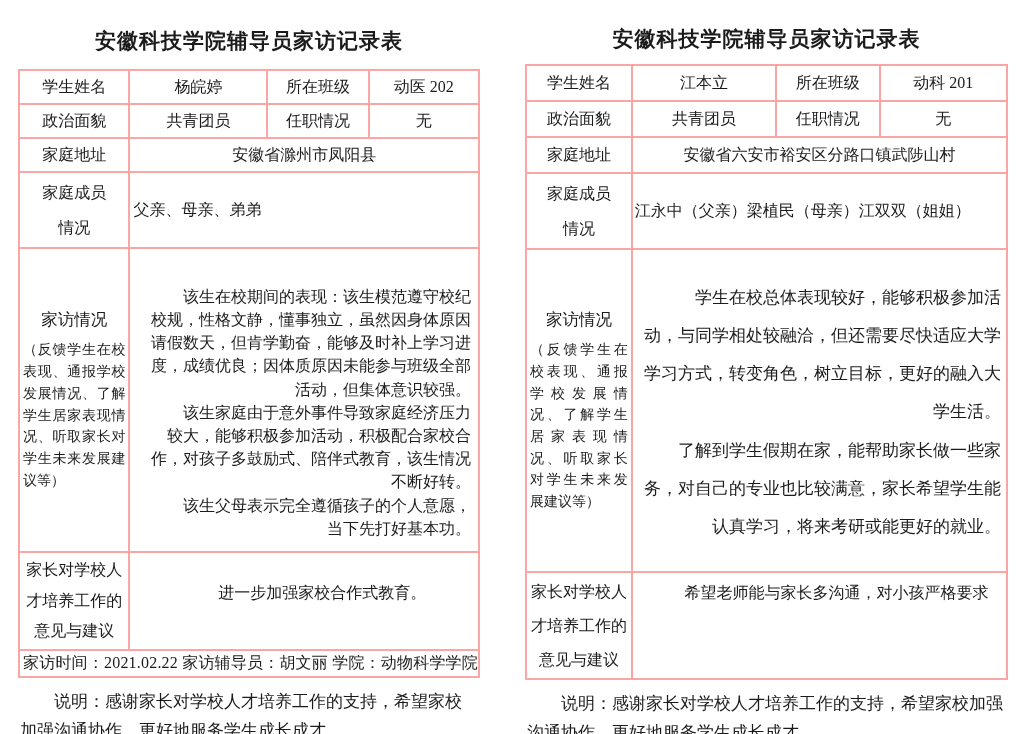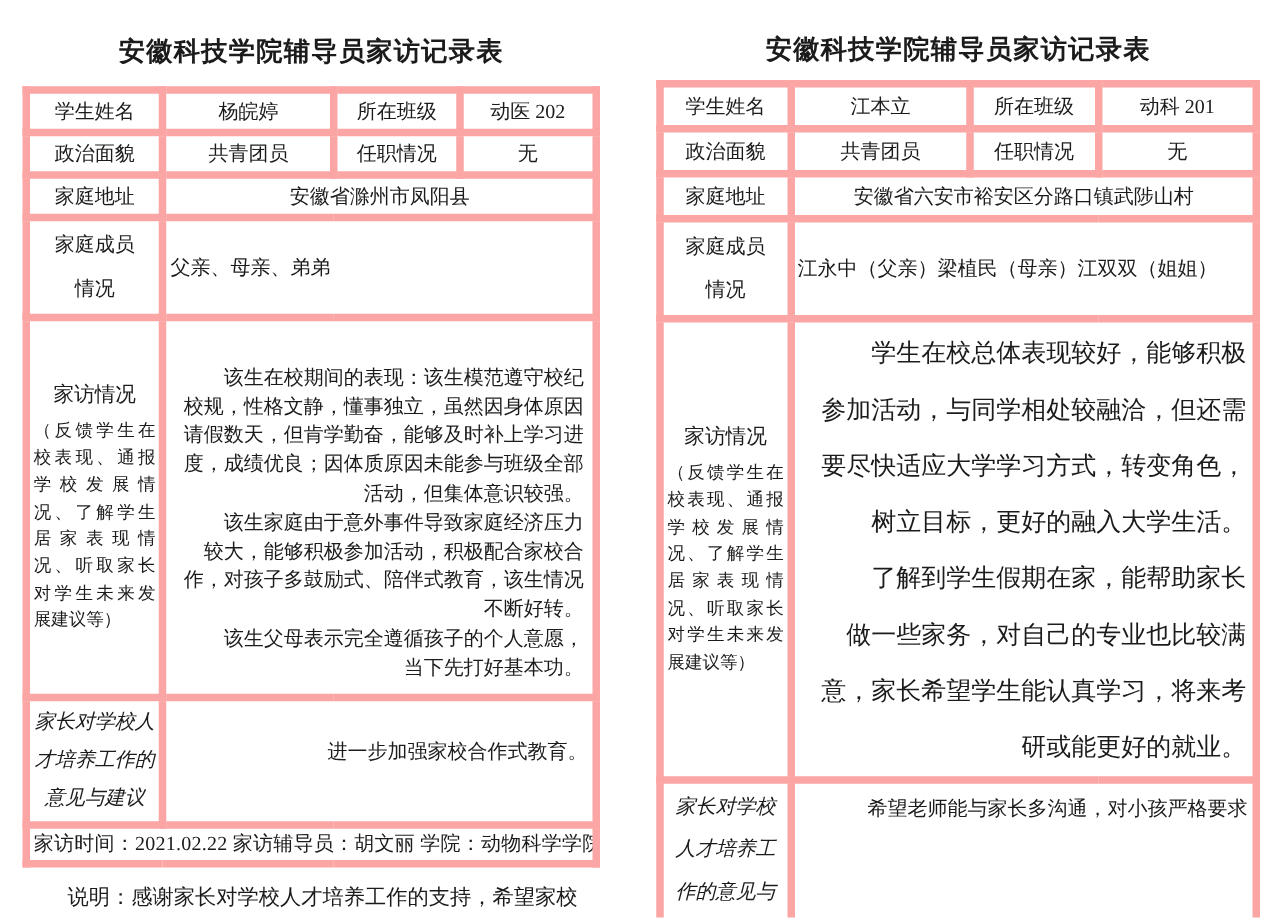--- a/index.html
+++ b/index.html
@@ -16,21 +16,21 @@
   .form h1{
     font-size:21px;line-height:26px;font-weight:bold;
     text-align:center;margin:12px 0 15px 0;letter-spacing:1px;
   }
   .form--right h1{margin:10px 0 12px 0;}
   table.record{
     width:100%;border-collapse:collapse;table-layout:fixed;
     border:2px solid #242424;
   }
   table.record td{
-    border:6px solid #fca5a5;
+    border:2px solid #fca5a5;
     font-size:16px;
     padding:2px 3px;
     vertical-align:middle;
     overflow:hidden;
   }
   td.lab{text-align:center;}
   td.val{text-align:center;}
   td.val-left{text-align:left;vertical-align:top;padding-top:7px;padding-left:5px;}
   td.family-label{white-space:pre-line;line-height:2.2;text-align:center;}
   
@@ -43,28 +43,28 @@
   .form--left  .row-suggest{height:92px;}
   .form--right .row-suggest{height:103px;}
   .row-footer{height:26px;}
   
   td.visit-label-cell{vertical-align:middle;padding:4px;}
   .visit-label-title{text-align:center;font-size:16.5px;margin-bottom:8px;}
   .visit-label-note{font-size:14px;line-height:1.55;text-align:justify;}
   
   td.visit-content{vertical-align:top;text-align:right;}
   .form--left td.visit-content{padding:24px 7px 0 8px;}
-  .form--right td.visit-content{padding:3px 5px 0 7px;font-size:20px;}
+  .form--right td.visit-content{padding:3px 5px 0 7px;font-size:17px;}
   td.visit-content p{margin:0;text-indent:2em;}
   .form--left td.visit-content p{line-height:1.45;}
   .form--right td.visit-content p{line-height:2.25;}
   
-  td.suggestion-label{text-align:center;line-height:1.9;padding:0 2px;font-style:italic;}
+  td.suggestion-label{text-align:center;line-height:1.9;padding:0 2px;}
   .form--right td.suggestion-label{line-height:2.1;}
-  td.suggestion-value{text-align:right;text-indent:2em;border-radius:22px;}
+  td.suggestion-value{text-align:center;text-indent:2em;border-radius:22px;}
   .form--left td.suggestion-value{vertical-align:middle;padding:0 4px 14px 8px;}
   .form--right td.suggestion-value{vertical-align:top;padding:10px 4px 0 6px;}
   
   td.footer-cell{white-space:nowrap;padding:2px 2px 2px 5px;letter-spacing:0.2px;}
   
   .note{
     font-size:17px;line-height:1.72;text-indent:2em;
     margin:9px 2px 0 2px;
   }
 </style>

